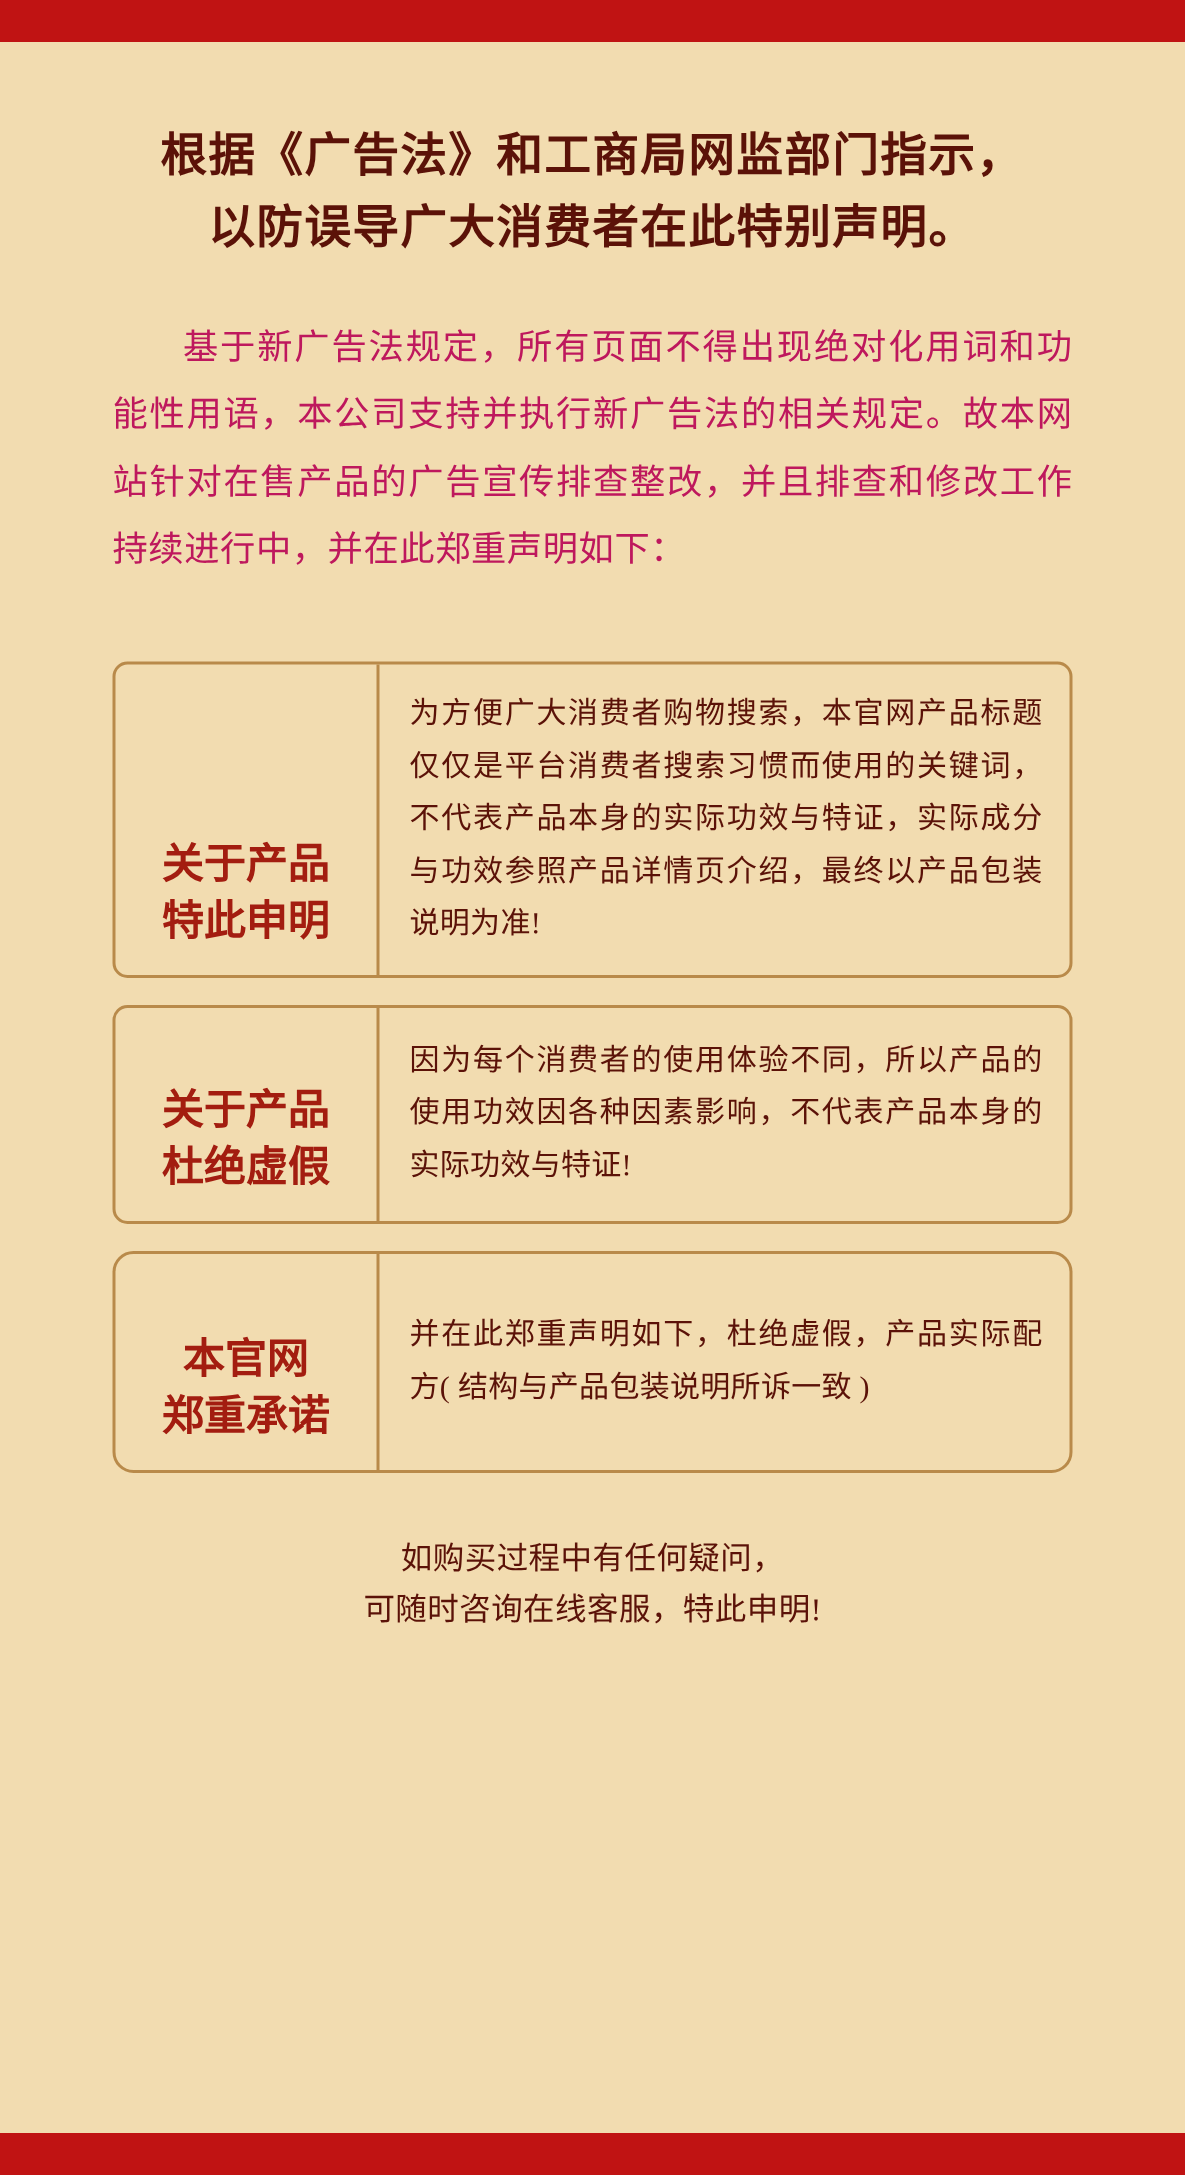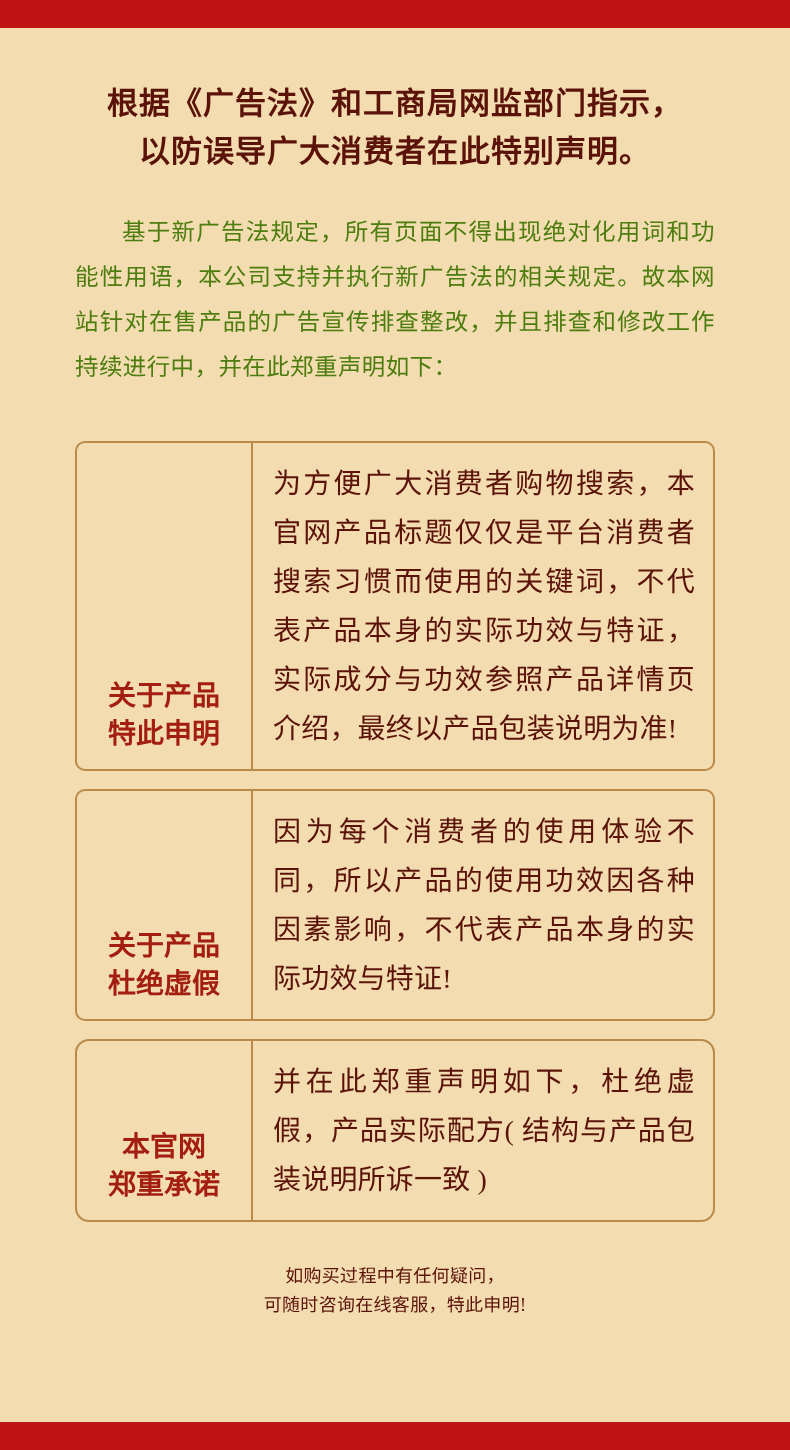--- a/index.html
+++ b/index.html
@@ -39,21 +39,21 @@
     font-size: 31px;
     line-height: 1.55;
     letter-spacing: 1px;
   }
   .heading .line {
     display: block;
   }
   .body-text {
     margin: 0 auto;
     width: 640px;
-    color: #4d7c0f;
+    color: #be185d;
     font-size: 23.5px;
     line-height: 1.92;
     text-align: justify;
     letter-spacing: 0.4px;
   }
   .body-text p {
     margin: 0;
     text-indent: 2em;
   }
   .p1 {
@@ -90,38 +90,38 @@
     padding: 16px 4px;
     box-sizing: border-box;
     border-right: 2px solid #b98a4a;
   }
   .card-label .lbl-line { display: block; }
   .card-body {
     flex: 1 1 auto;
     display: flex;
     align-items: center;
     color: #5b1208;
-    font-size: 28px;
+    font-size: 20px;
     line-height: 1.75;
     padding: 16px 18px 16px 20px;
     text-align: justify;
     box-sizing: border-box;
     letter-spacing: 0.2px;
   }
   .card-1 { min-height: 196px; }
   .card-2 { min-height: 146px; }
   .card-3 { min-height: 148px; border-radius: 14px; }
 
   .footer {
     width: 640px;
     margin: 0 auto;
     padding-top: 22px;
     text-align: center;
     color: #5b1208;
-    font-size: 18px;
+    font-size: 21px;
     line-height: 1.65;
     letter-spacing: 0.3px;
   }
   .footer .f-line { display: block; }
 </style>
 </head>
 <body>
 
 <div class="page">
   <div class="panel">

